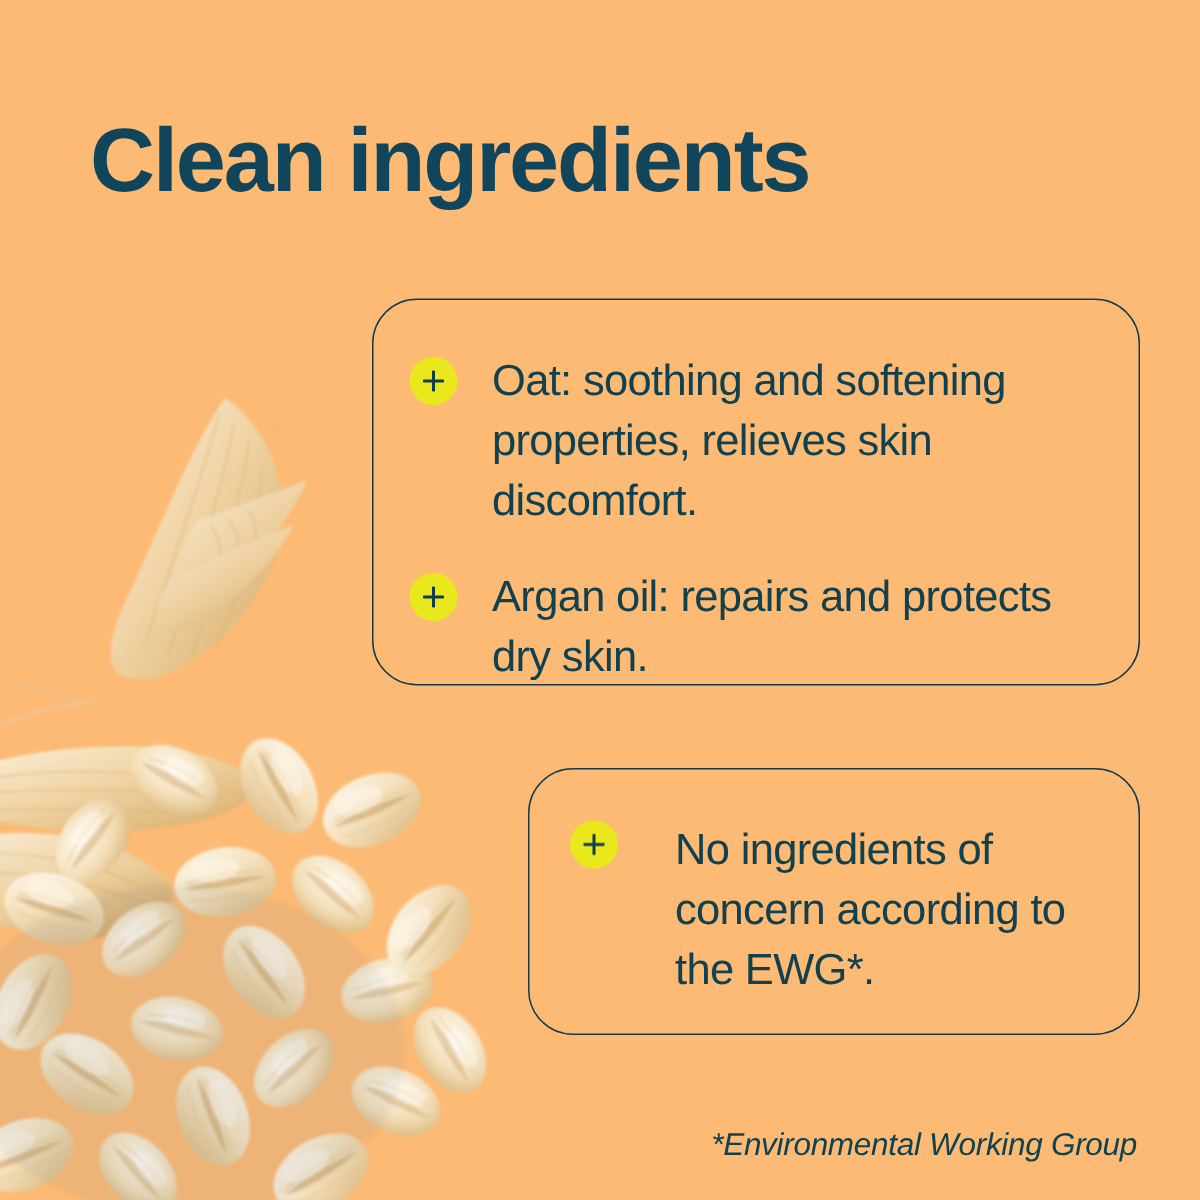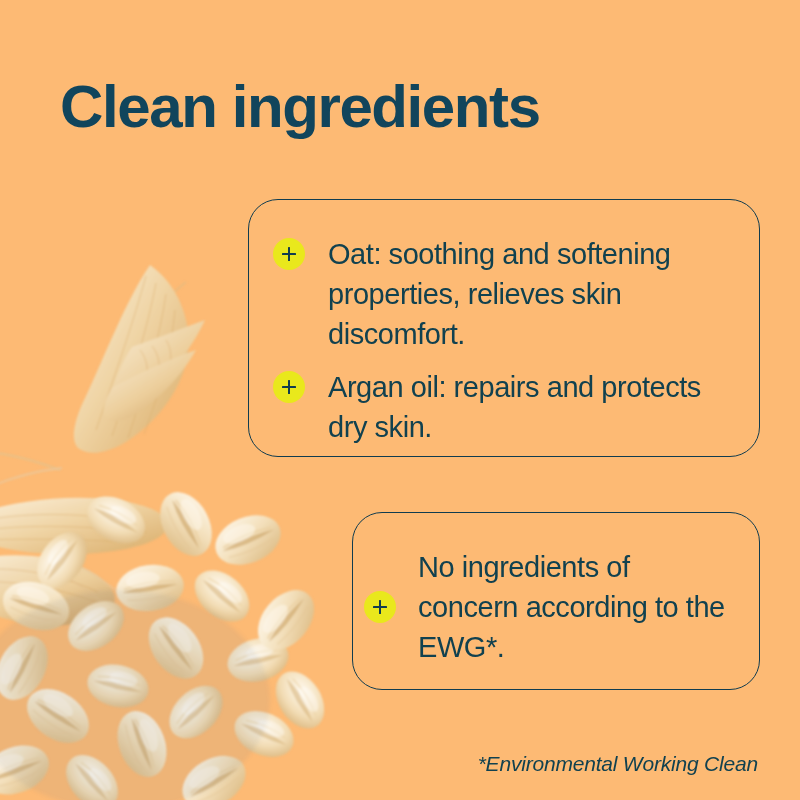--- a/index.html
+++ b/index.html
@@ -107,31 +107,32 @@
   
   #bullet-oat {
     left: 24px;
     top: 34px;
     width: 470px;
   }
   #bullet-oat .badge { margin-top: 4px; margin-right: 23px; }
 
   #bullet-argan {
     left: 24px;
-    top: 167px;
+    top: 178px;
     width: 470px;
   }
   #bullet-argan .badge { margin-top: 4px; margin-right: 23px; }
 
   
   #bullet-ewg {
-    left: 11px;
+    left: 27px;
     top: 34px;
     width: 370px;
-    align-items: center;
+    align-items: flex-start;
+    gap: 16px;
   }
   #bullet-ewg .badge { margin-right: 22px; }
 
   
   #footnote {
     position: absolute;
     right: 42px;
     top: 752px;
     font-size: 21px;
     font-style: italic;
@@ -287,15 +288,15 @@
 
   <div class="card" id="card-ewg">
 
     <div class="bullet-row" id="bullet-ewg">
       <span class="badge"></span>
       <span class="bullet-text">No ingredients of concern according to the EWG*.</span>
     </div>
 
   </div>
 
-  <div id="footnote">*Environmental Working Clean</div>
+  <div id="footnote">*Environmental Working Group</div>
 
 </div>
 
 </body></html>

